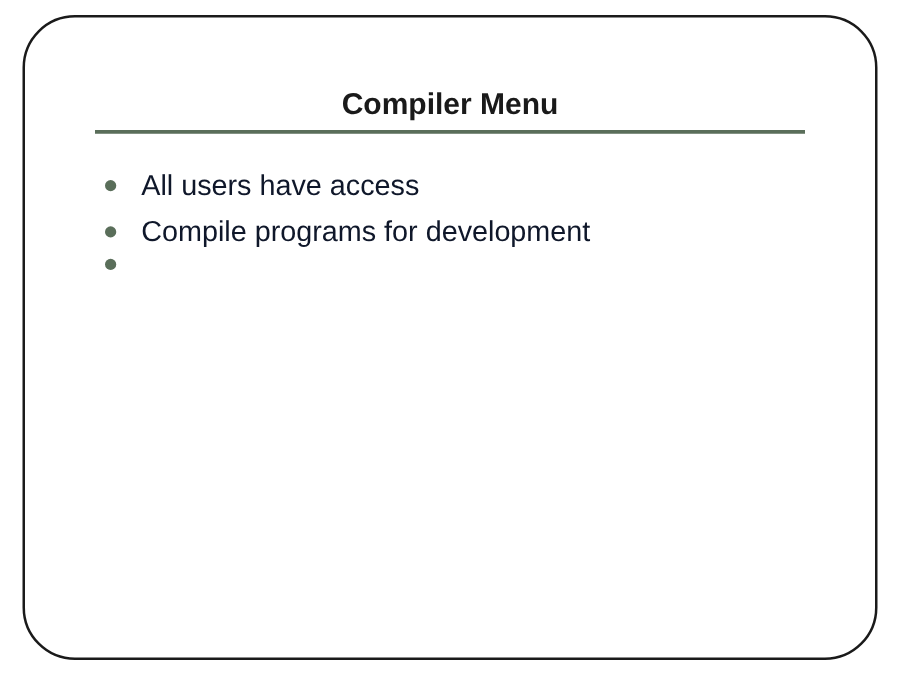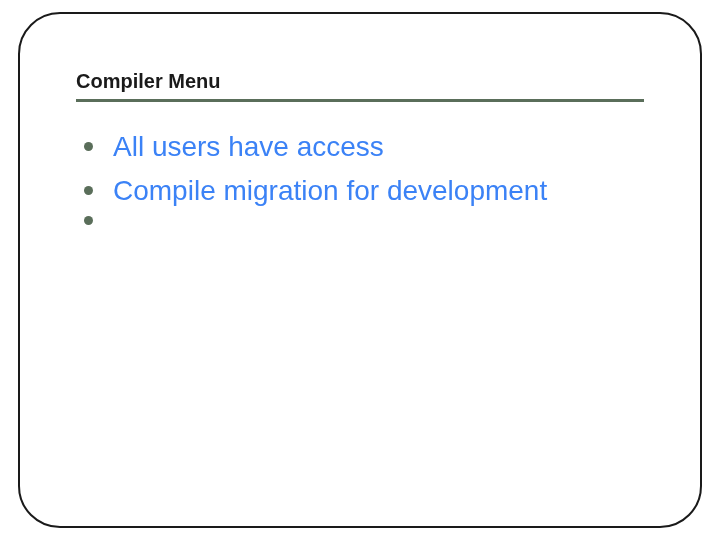--- a/index.html
+++ b/index.html
@@ -20,26 +20,27 @@
       left: 18px;
       right: 18px;
       bottom: 12px;
       border: 2px solid #1a1a1a;
       border-radius: 42px;
     }
     .content {
       padding: 56px 56px 0 56px;
     }
     .title {
-      font-size: 20px;
+      font-size: 24px;
       font-weight: bold;
       color: #1a1a1a;
       font-family: Arial, Helvetica, sans-serif;
       letter-spacing: 0px;
       margin-bottom: 6px;
+      text-align: center;
     }
     .title-rule {
       height: 3px;
       background: #5a6e5a;
       width: 100%;
       margin-bottom: 26px;
     }
     .bullets {
       list-style: none;
       padding-left: 8px;
@@ -51,39 +52,39 @@
     }
     .bullet-dot {
       width: 9px;
       height: 9px;
       border-radius: 50%;
       background: #5a6e5a;
       margin-right: 20px;
       flex-shrink: 0;
     }
     .bullet-text {
-      font-size: 28px;
-      color: #3b82f6;
+      font-size: 23px;
+      color: #0f172a;
       line-height: 1.35;
     }
   </style>
 </head>
 <body>
 
 <div class="slide-frame">
   <div class="content">
     <h1 class="title">Compiler Menu</h1>
     <div class="title-rule"></div>
     <ul class="bullets">
       <li>
         <span class="bullet-dot"></span>
         <span class="bullet-text">All users have access</span>
       </li>
       <li>
         <span class="bullet-dot"></span>
-        <span class="bullet-text">Compile migration for development</span>
+        <span class="bullet-text">Compile programs for development</span>
       </li>
       <li>
         <span class="bullet-dot"></span>
       </li>
     </ul>
   </div>
 </div>
 
 </body></html>

